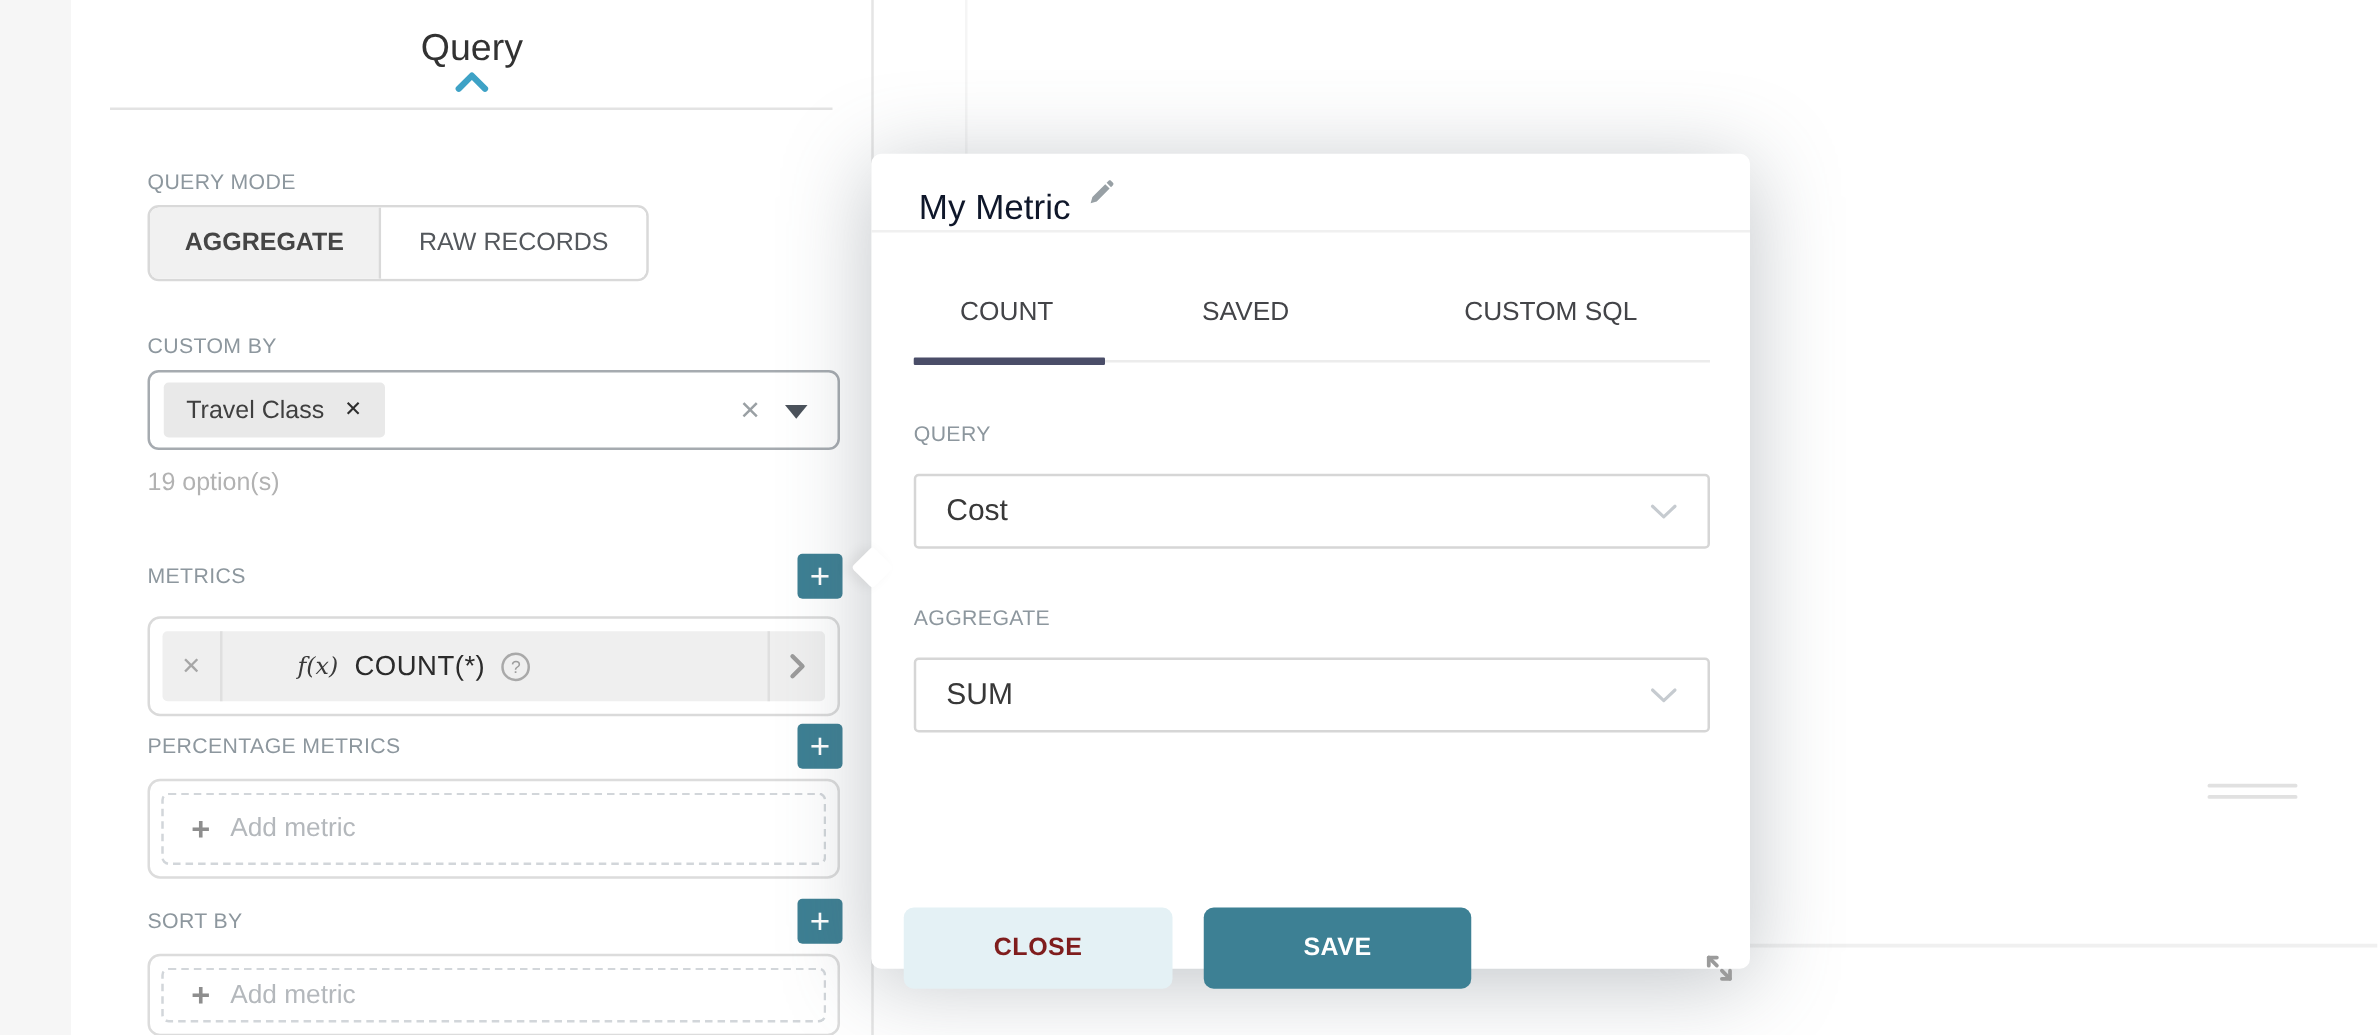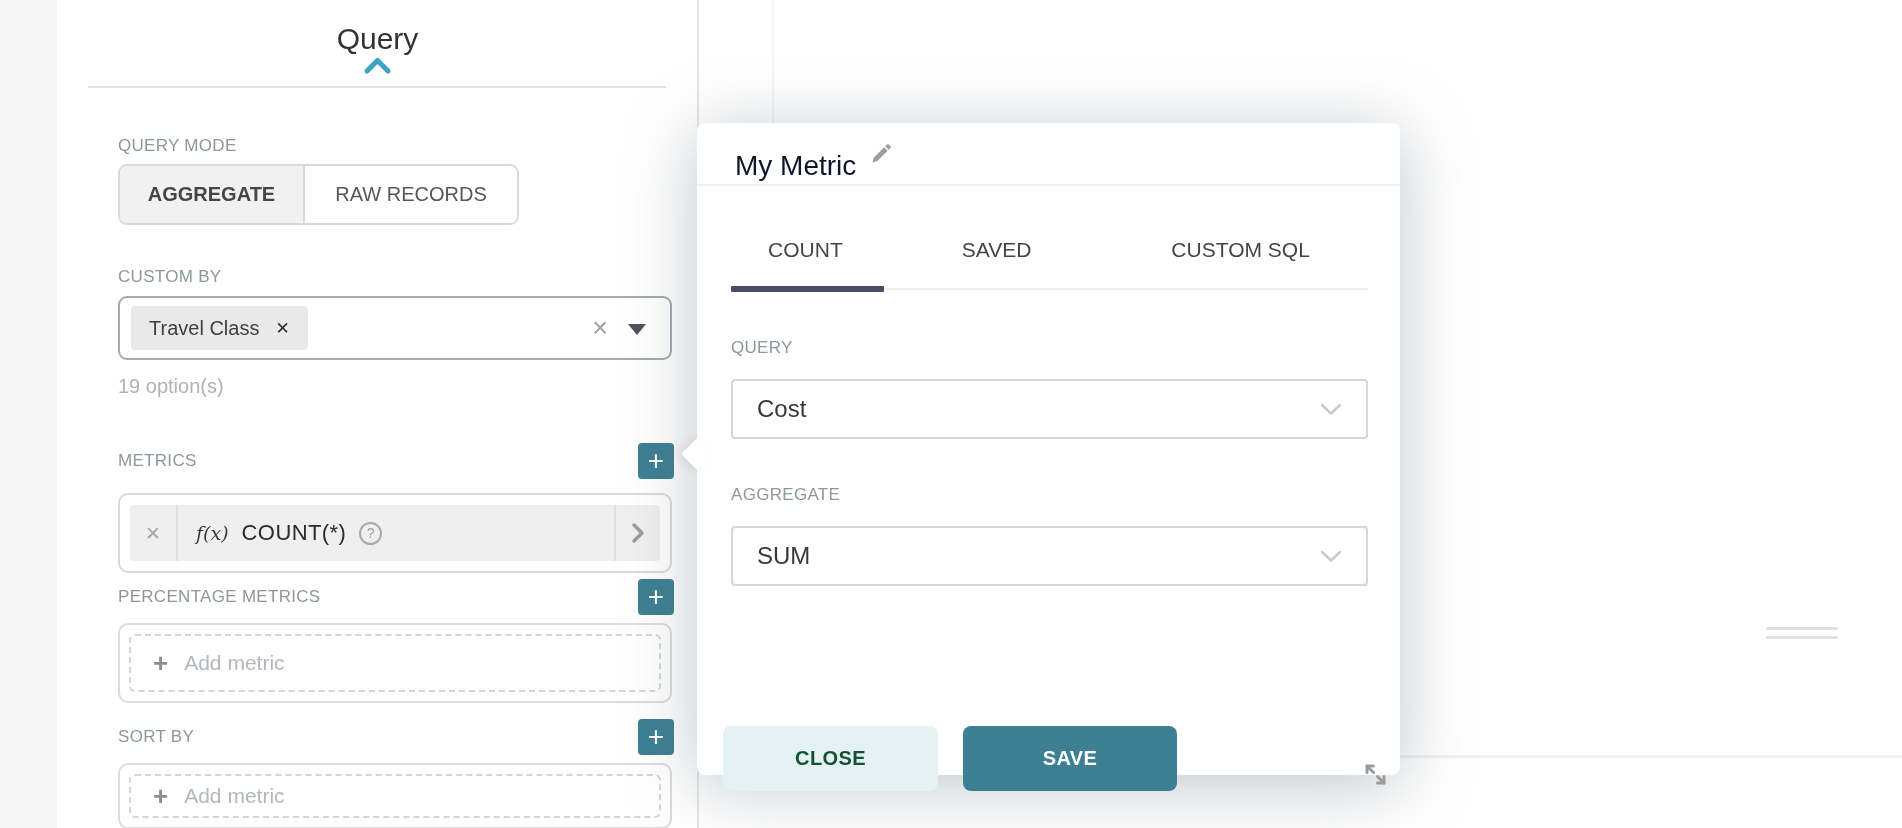--- a/index.html
+++ b/index.html
@@ -40,21 +40,21 @@
 
   .row-head{display:flex;align-items:center;justify-content:space-between;height:36px;}
   .plus-btn{width:36px;height:36px;border-radius:4px;background:#3d7f93;color:#fff;display:flex;
             align-items:center;justify-content:center;font-size:28px;font-weight:300;line-height:1;cursor:pointer;}
 
   .metrics-row{margin-top:45px;}
   .metric-box{margin-top:14px;width:554px;height:80px;box-sizing:border-box;border:2px solid #dadada;border-radius:10px;padding:10px;}
   .metric-pill{height:56px;background:#efefef;border-radius:4px;display:flex;align-items:center;}
   .pill-x{width:46px;align-self:stretch;display:flex;align-items:center;justify-content:center;
           border-right:2px solid #dfdfdf;color:#a6a6a6;font-size:19px;font-weight:bold;cursor:pointer;}
-  .pill-body{display:flex;align-items:center;padding:0 18px;gap:13px;flex:1;}
+  .pill-body{display:flex;align-items:center;padding:0 18px;gap:13px;flex:1;margin-left:42px;}
   .pill-fx{font-family:"DejaVu Serif",serif;font-style:italic;font-size:19px;color:#3a3a3a;}
   .pill-name{font-size:22px;color:#2b2b2b;letter-spacing:.4px;}
   .pill-help{width:23px;height:23px;border:2px solid #a9a9a9;border-radius:50%;display:flex;align-items:center;
              justify-content:center;font-size:14px;color:#9d9d9d;box-sizing:border-box;}
   .pill-chev{width:44px;align-self:stretch;display:flex;align-items:center;justify-content:center;
              border-left:2px solid #dfdfdf;cursor:pointer;}
 
   .pm-row{margin-top:6px;}
   .add-box{margin-top:8px;width:554px;box-sizing:border-box;border:2px solid #dcdcdc;border-radius:10px;padding:9px;}
   .add-inner{border:2px dashed #d2d6da;border-radius:6px;display:flex;align-items:center;padding-left:22px;gap:16px;cursor:pointer;}
@@ -79,21 +79,21 @@
   .tab.t3{width:262px;}
   .ink-bar{position:absolute;left:0;bottom:-4px;width:153px;height:6px;background:#4a4d68;border-radius:1px;}
   .fld-label{margin-top:48px;font-size:17px;color:#8d979e;letter-spacing:.3px;}
   .fld-label.second{margin-top:46px;}
   .select{margin-top:21px;height:60px;box-sizing:border-box;border:2px solid #d6d6d6;border-radius:4px;
           display:flex;align-items:center;justify-content:space-between;padding:0 24px;cursor:pointer;background:#fff;}
   .select-value{font-size:24px;color:#383838;}
   .pop-footer{position:absolute;left:26px;bottom:18px;display:flex;gap:25px;}
   .btn{height:65px;border:none;border-radius:8px;font-size:20px;font-weight:bold;letter-spacing:.4px;
        font-family:"Liberation Sans","DejaVu Sans",sans-serif;cursor:pointer;}
-  .btn-close{width:215px;background:#e4f1f5;color:#14532d;}
+  .btn-close{width:215px;background:#e4f1f5;color:#7f1d1d;}
   .btn-save{width:214px;background:#3d8094;color:#ffffff;}
   .resize-ic{position:absolute;right:11px;bottom:21px;width:27px;height:27px;cursor:nwse-resize;}
 
   
   .bg-hline{left:1398px;top:755px;width:504px;height:3px;background:#f0f0f0;}
   .drag-handle{left:1766px;top:627px;width:72px;}
   .drag-handle .bar{height:3px;background:#e1e1e1;border-radius:2px;}
   .drag-handle .bar + .bar{margin-top:6px;}
   svg{display:block;}
 </style>

